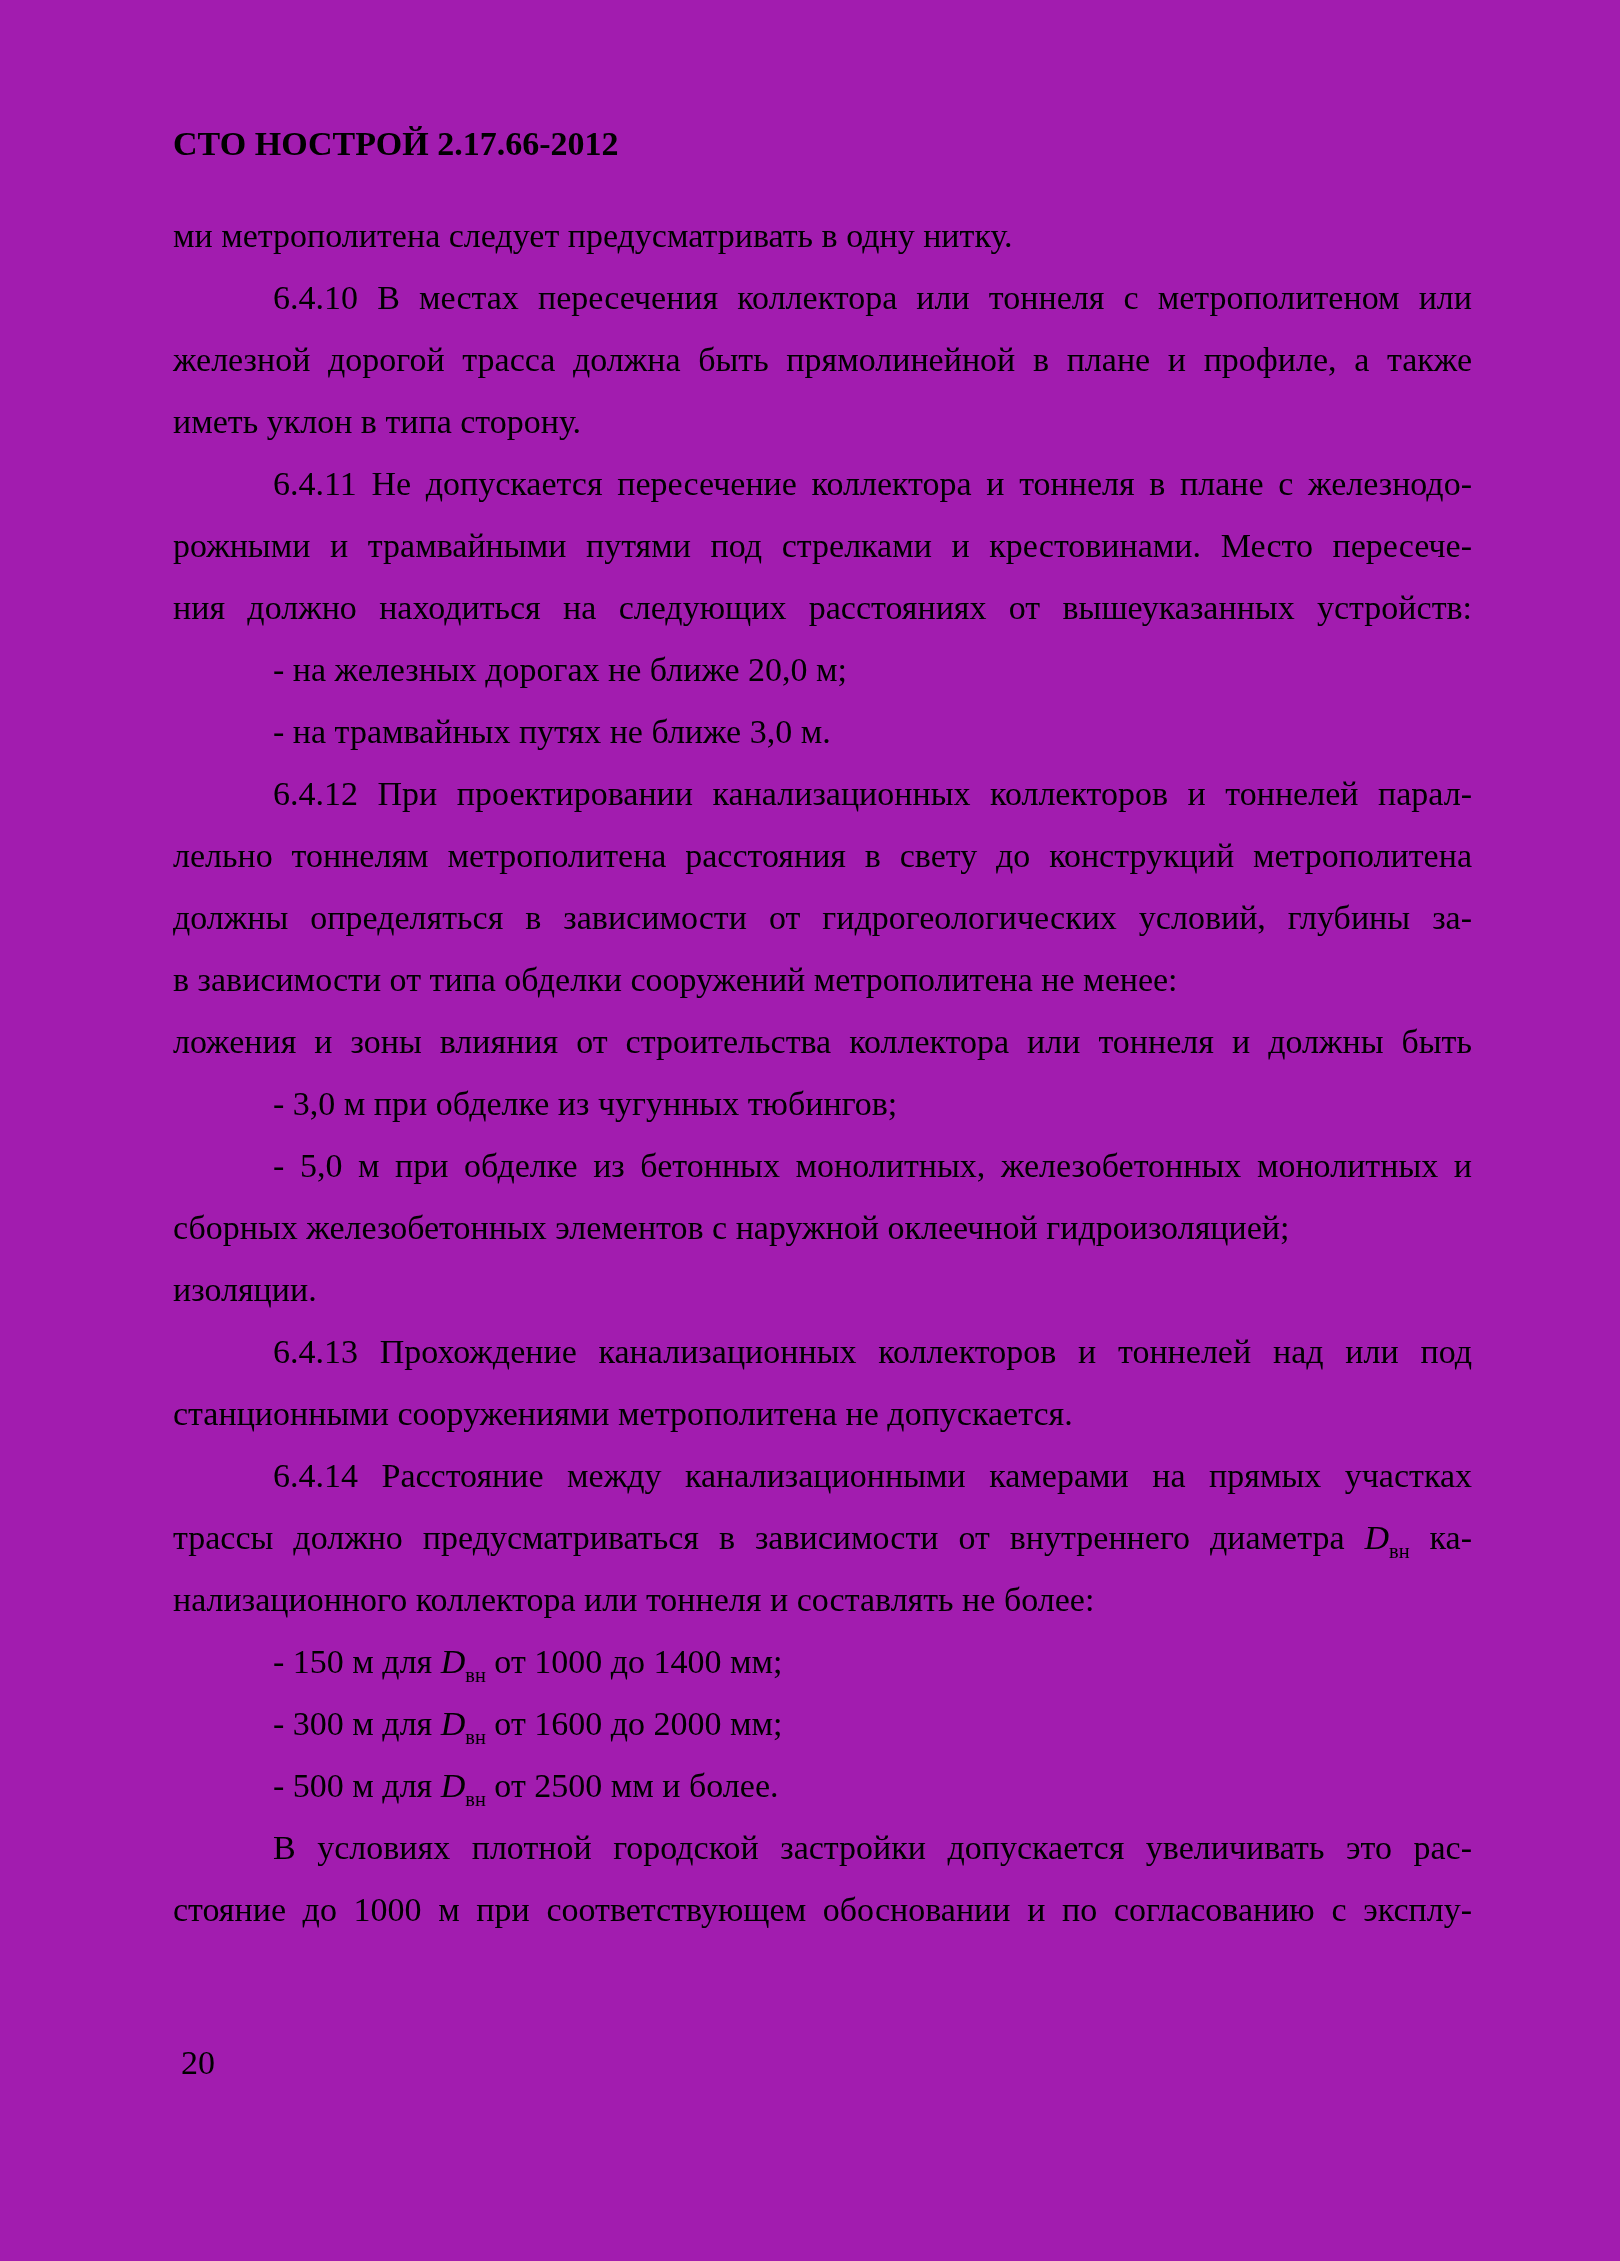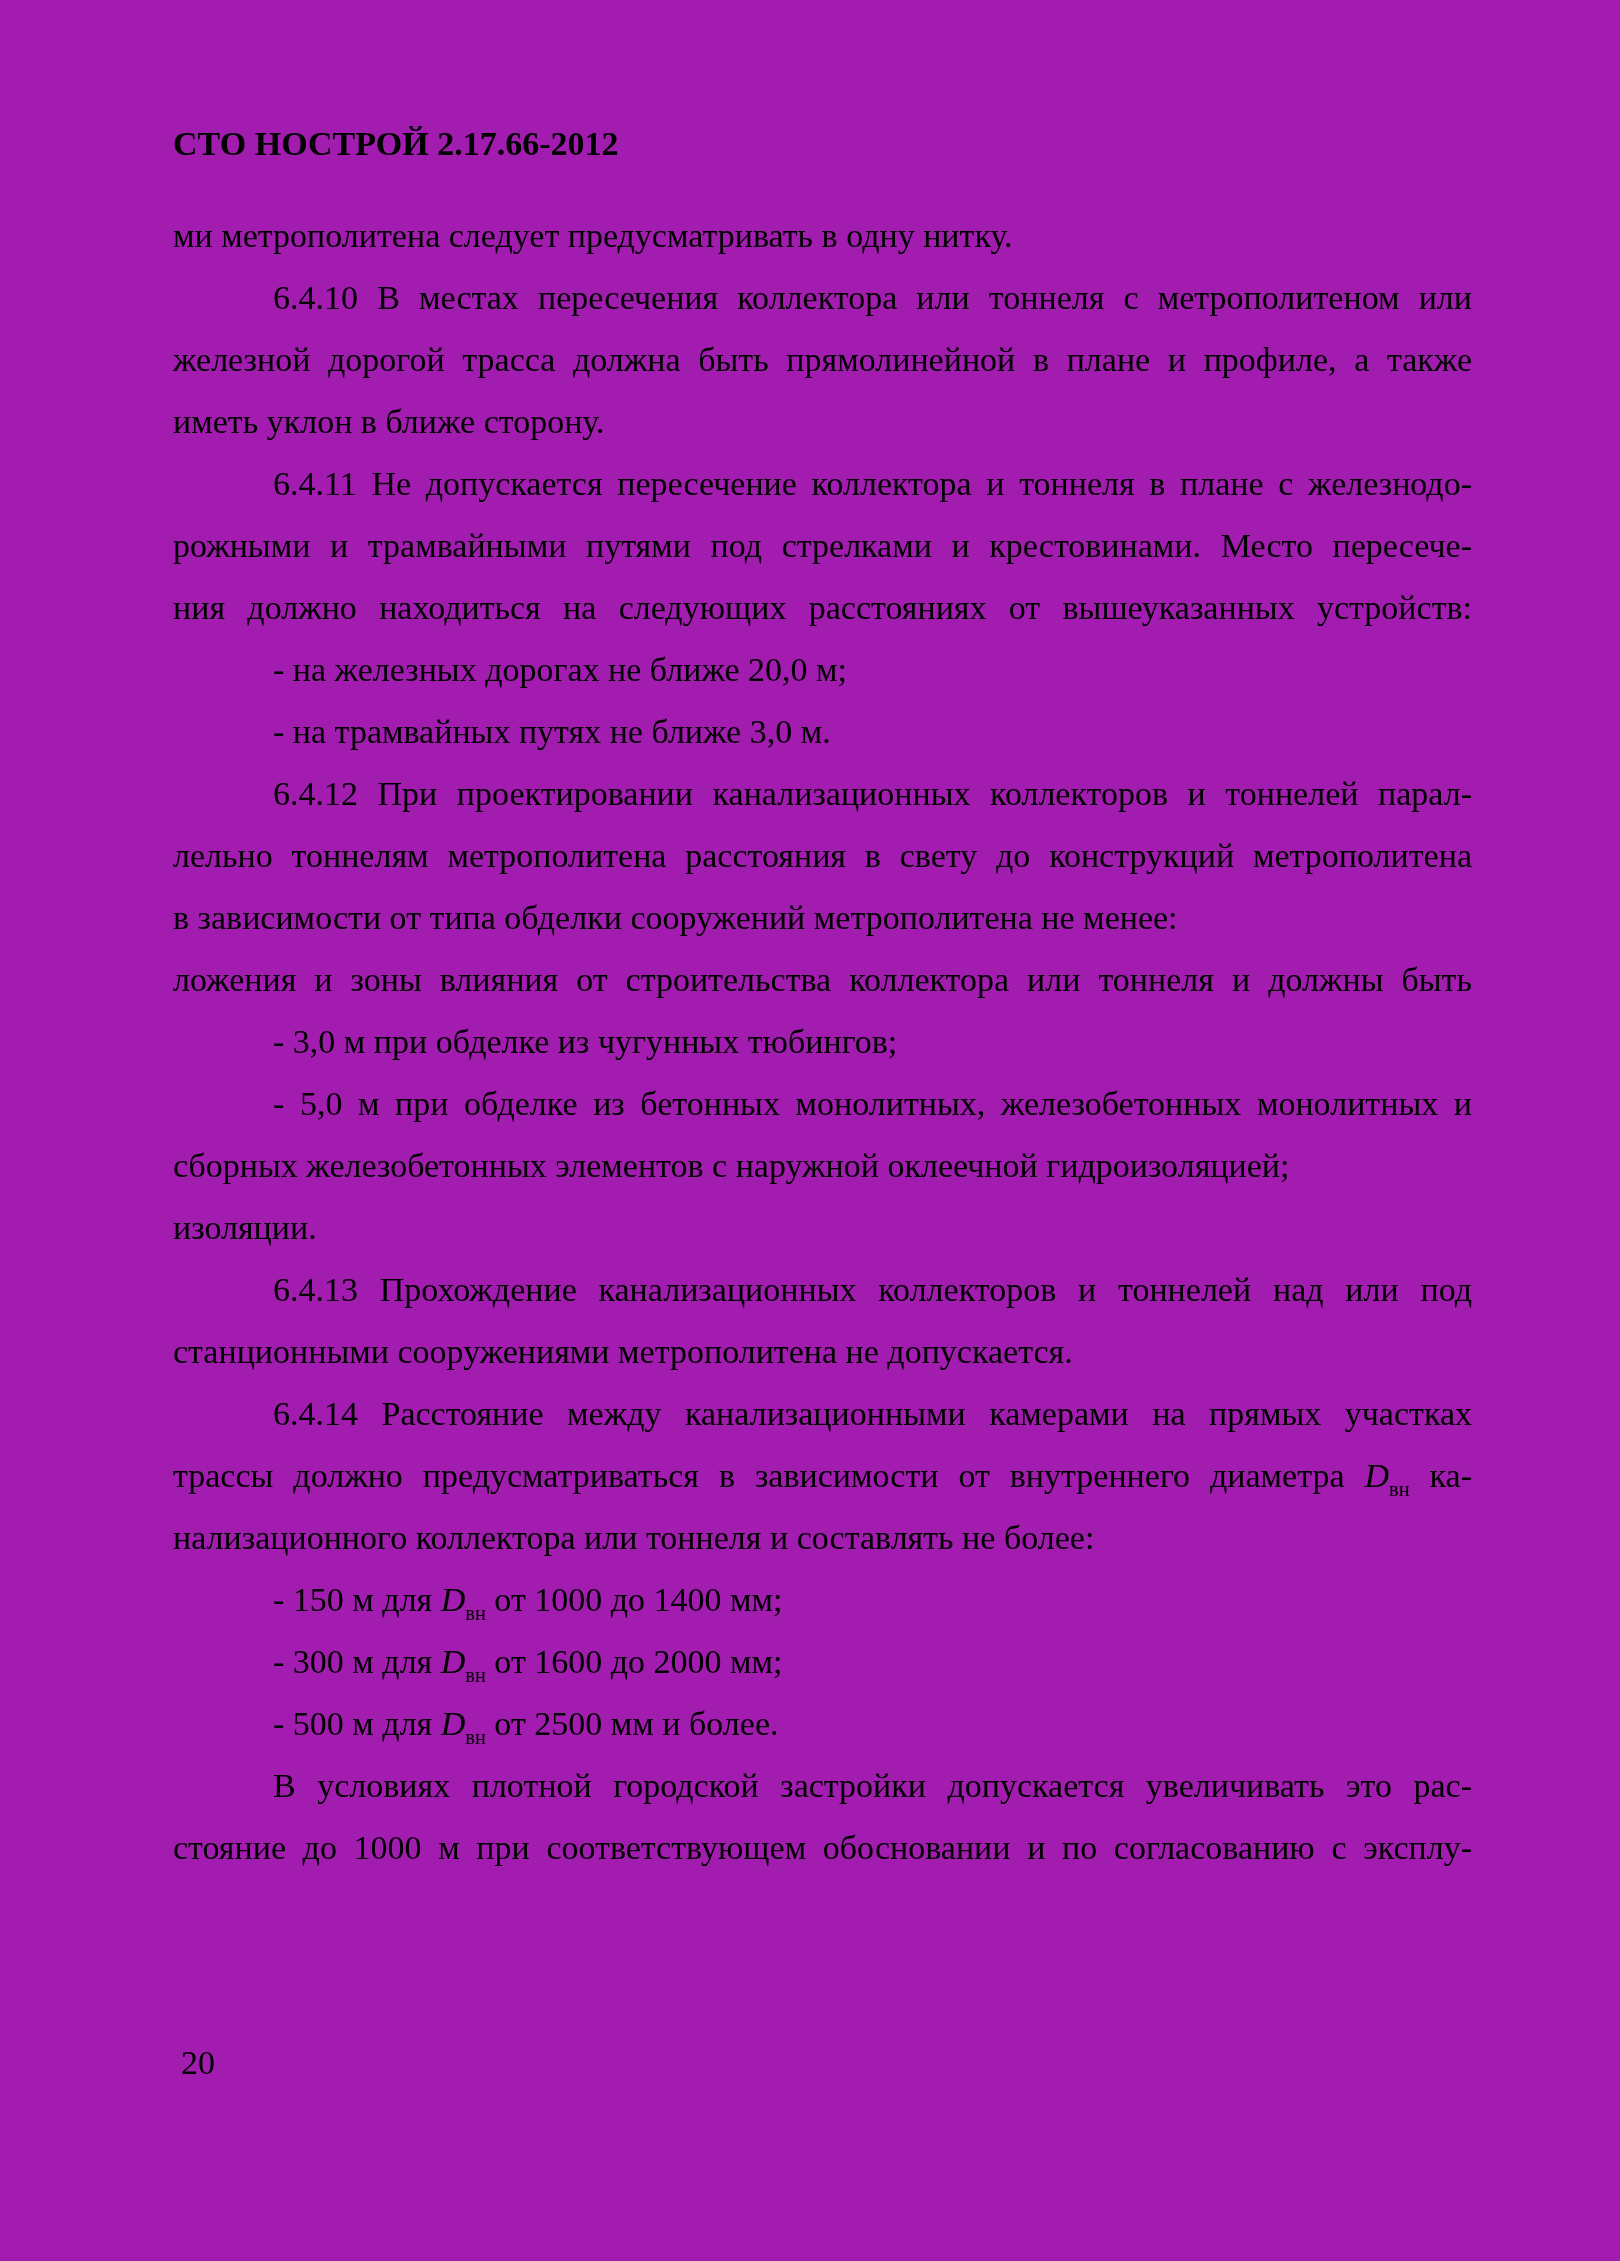--- a/index.html
+++ b/index.html
@@ -58,28 +58,29 @@
 </head>
 <body>
 
 <div class="page">
   <div class="doc-header">СТО НОСТРОЙ 2.17.66-2012</div>
 
   <div class="body-text" id="body-text">
       <div class="line"><span>ми метрополитена следует предусматривать в одну нитку.</span></div>
       <div class="line justify indent"><span>6.4.10 В местах пересечения коллектора или тоннеля с метрополитеном или</span></div>
       <div class="line justify"><span>железной дорогой трасса должна быть прямолинейной в плане и профиле, а также</span></div>
-      <div class="line"><span>иметь уклон в ближе сторону.</span></div>
+      <div class="line"><span>иметь уклон в типа сторону.</span></div>
       <div class="line justify indent"><span>6.4.11 Не допускается пересечение коллектора и тоннеля в плане с железнодо-</span></div>
       <div class="line justify"><span>рожными и трамвайными путями под стрелками и крестовинами. Место пересече-</span></div>
       <div class="line justify"><span>ния должно находиться на следующих расстояниях от вышеуказанных устройств:</span></div>
       <div class="line indent"><span>- на железных дорогах не ближе 20,0 м;</span></div>
       <div class="line indent"><span>- на трамвайных путях не ближе 3,0 м.</span></div>
       <div class="line justify indent"><span>6.4.12 При проектировании канализационных коллекторов и тоннелей парал-</span></div>
       <div class="line justify"><span>лельно тоннелям метрополитена расстояния в свету до конструкций метрополитена</span></div>
+      <div class="line justify"><span>должны определяться в зависимости от гидрогеологических условий, глубины за-</span></div>
       <div class="line"><span>в зависимости от типа обделки сооружений метрополитена не менее:</span></div>
       <div class="line justify"><span>ложения и зоны влияния от строительства коллектора или тоннеля и должны быть</span></div>
       <div class="line indent"><span>- 3,0 м при обделке из чугунных тюбингов;</span></div>
       <div class="line justify indent"><span>- 5,0 м при обделке из бетонных монолитных, железобетонных монолитных и</span></div>
       <div class="line"><span>сборных железобетонных элементов с наружной оклеечной гидроизоляцией;</span></div>
       <div class="line"><span>изоляции.</span></div>
       <div class="line justify indent"><span>6.4.13 Прохождение канализационных коллекторов и тоннелей над или под</span></div>
       <div class="line"><span>станционными сооружениями метрополитена не допускается.</span></div>
       <div class="line justify indent"><span>6.4.14 Расстояние между канализационными камерами на прямых участках</span></div>
       <div class="line justify"><span>трассы должно предусматриваться в зависимости от внутреннего диаметра </span><span class="seg-italic">D</span><span class="seg-subscript">вн</span><span> ка-</span></div>

